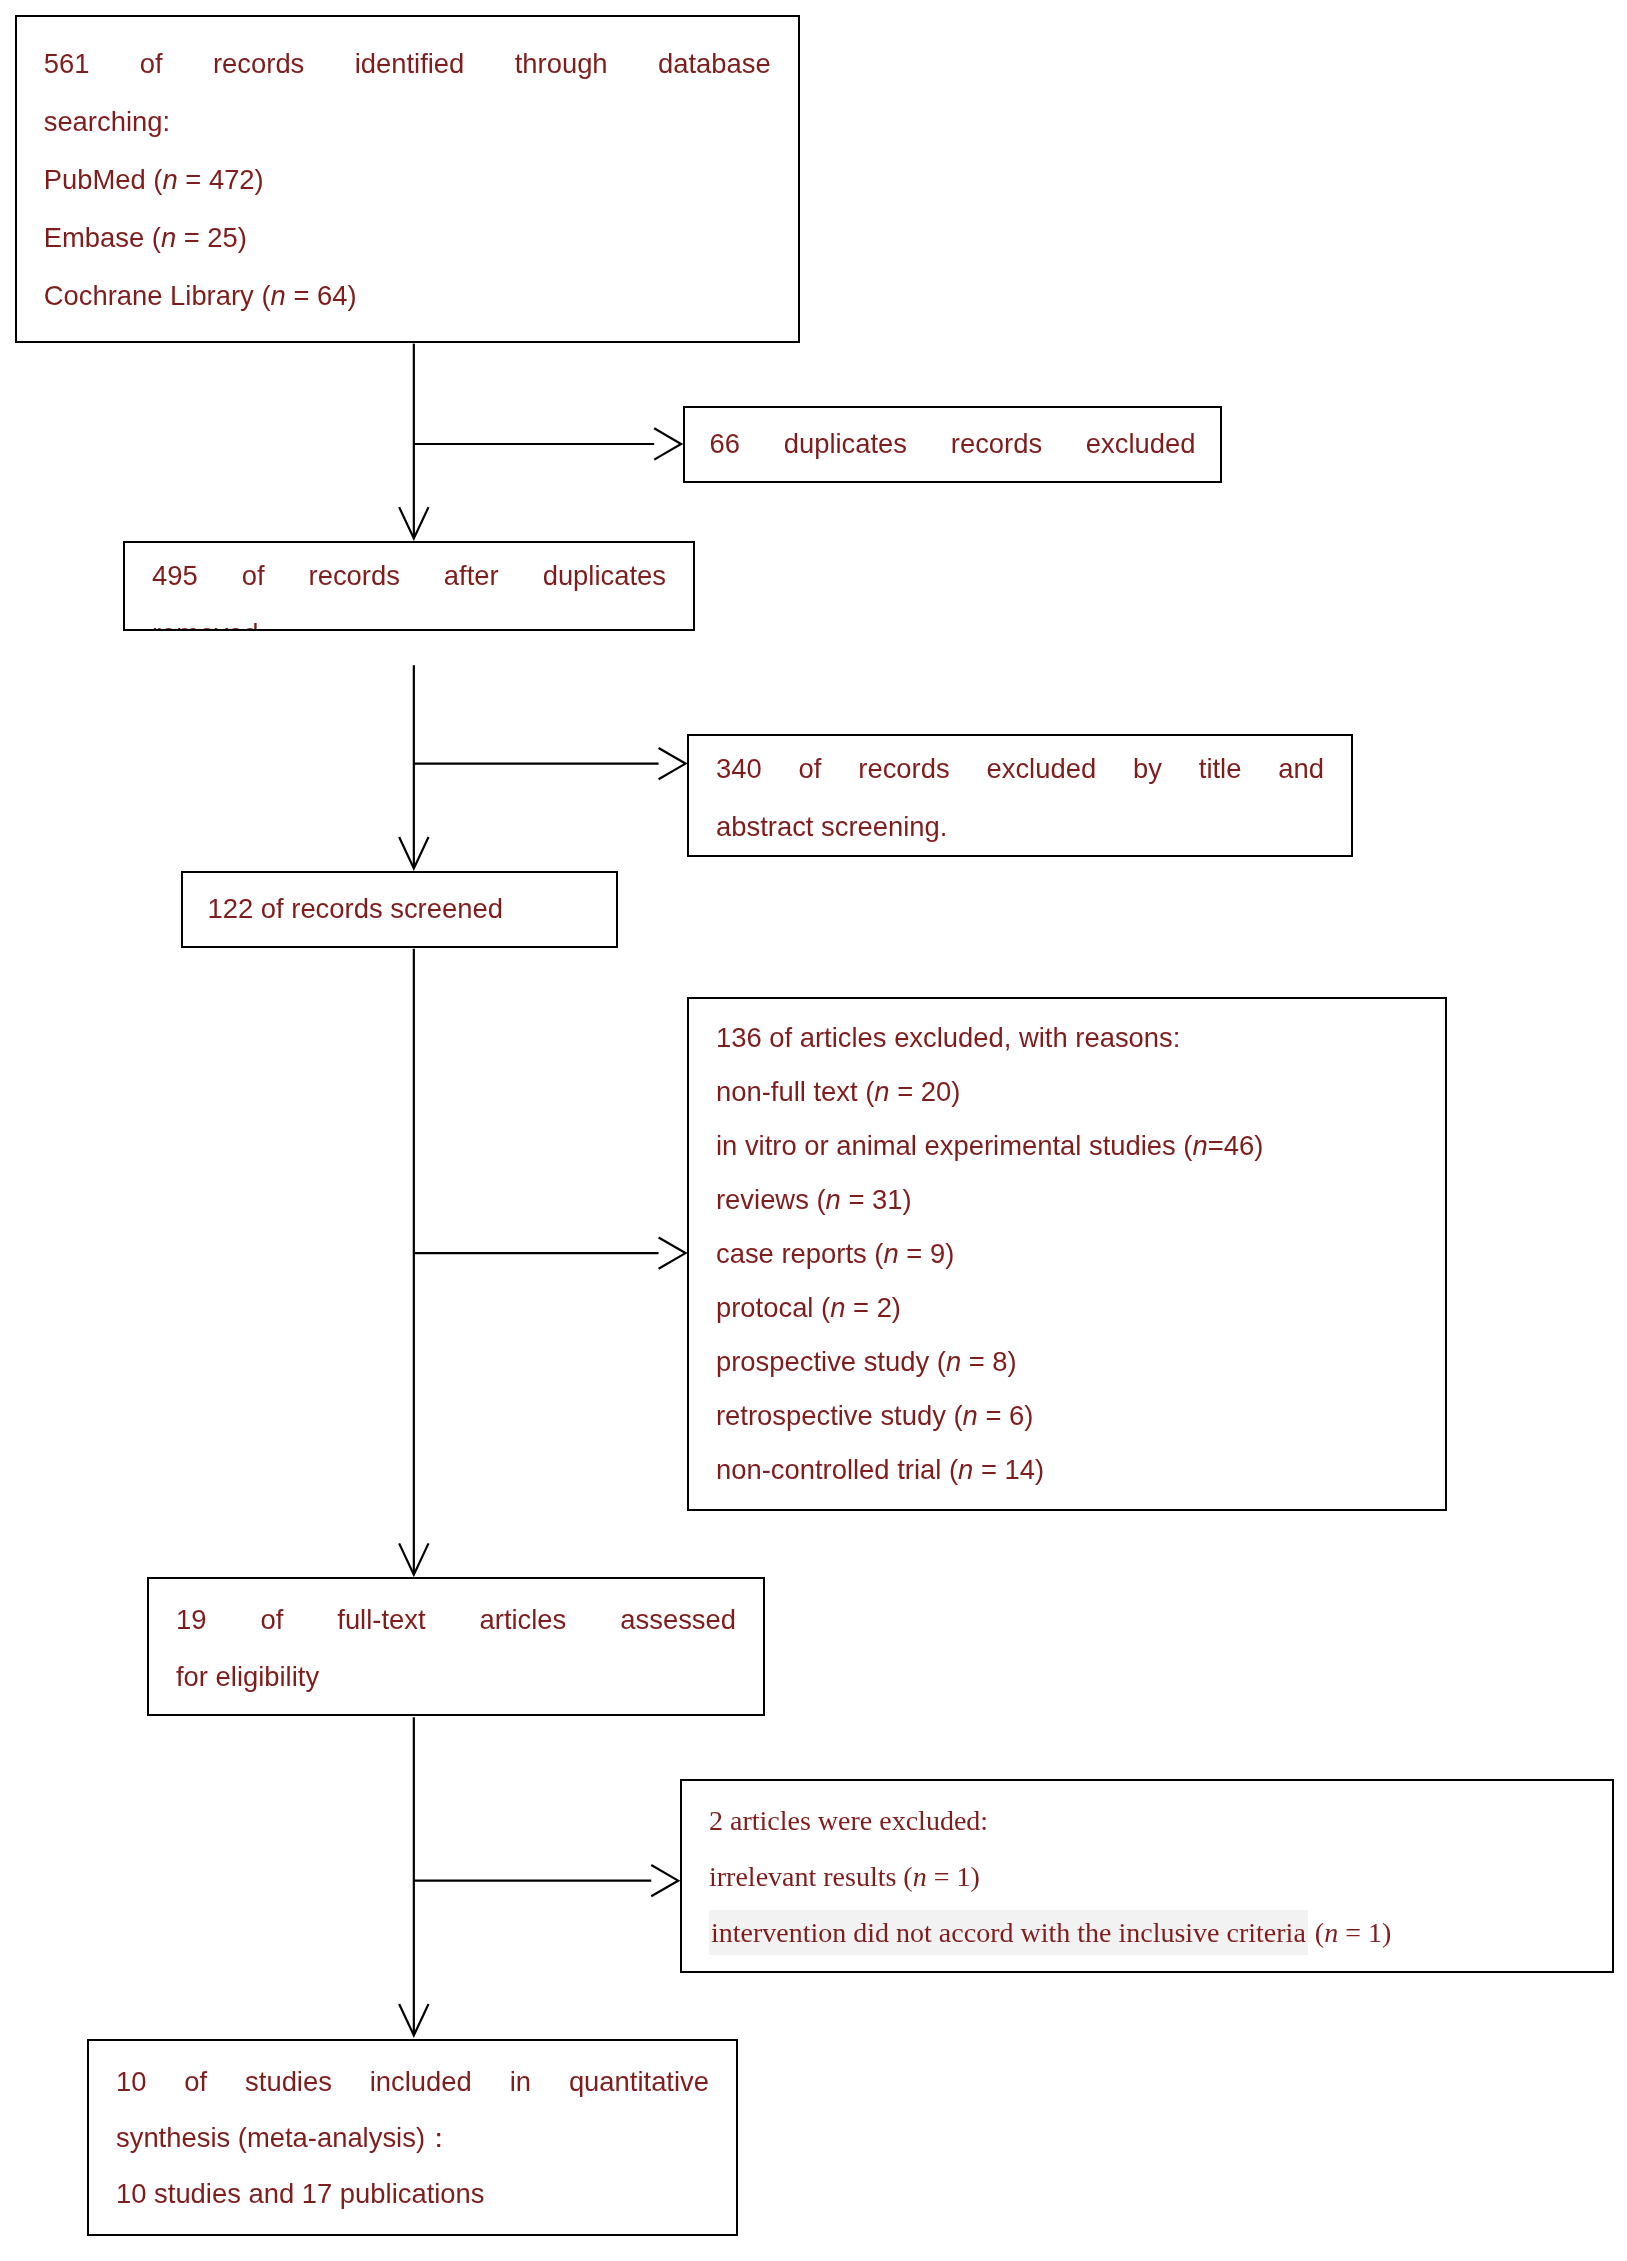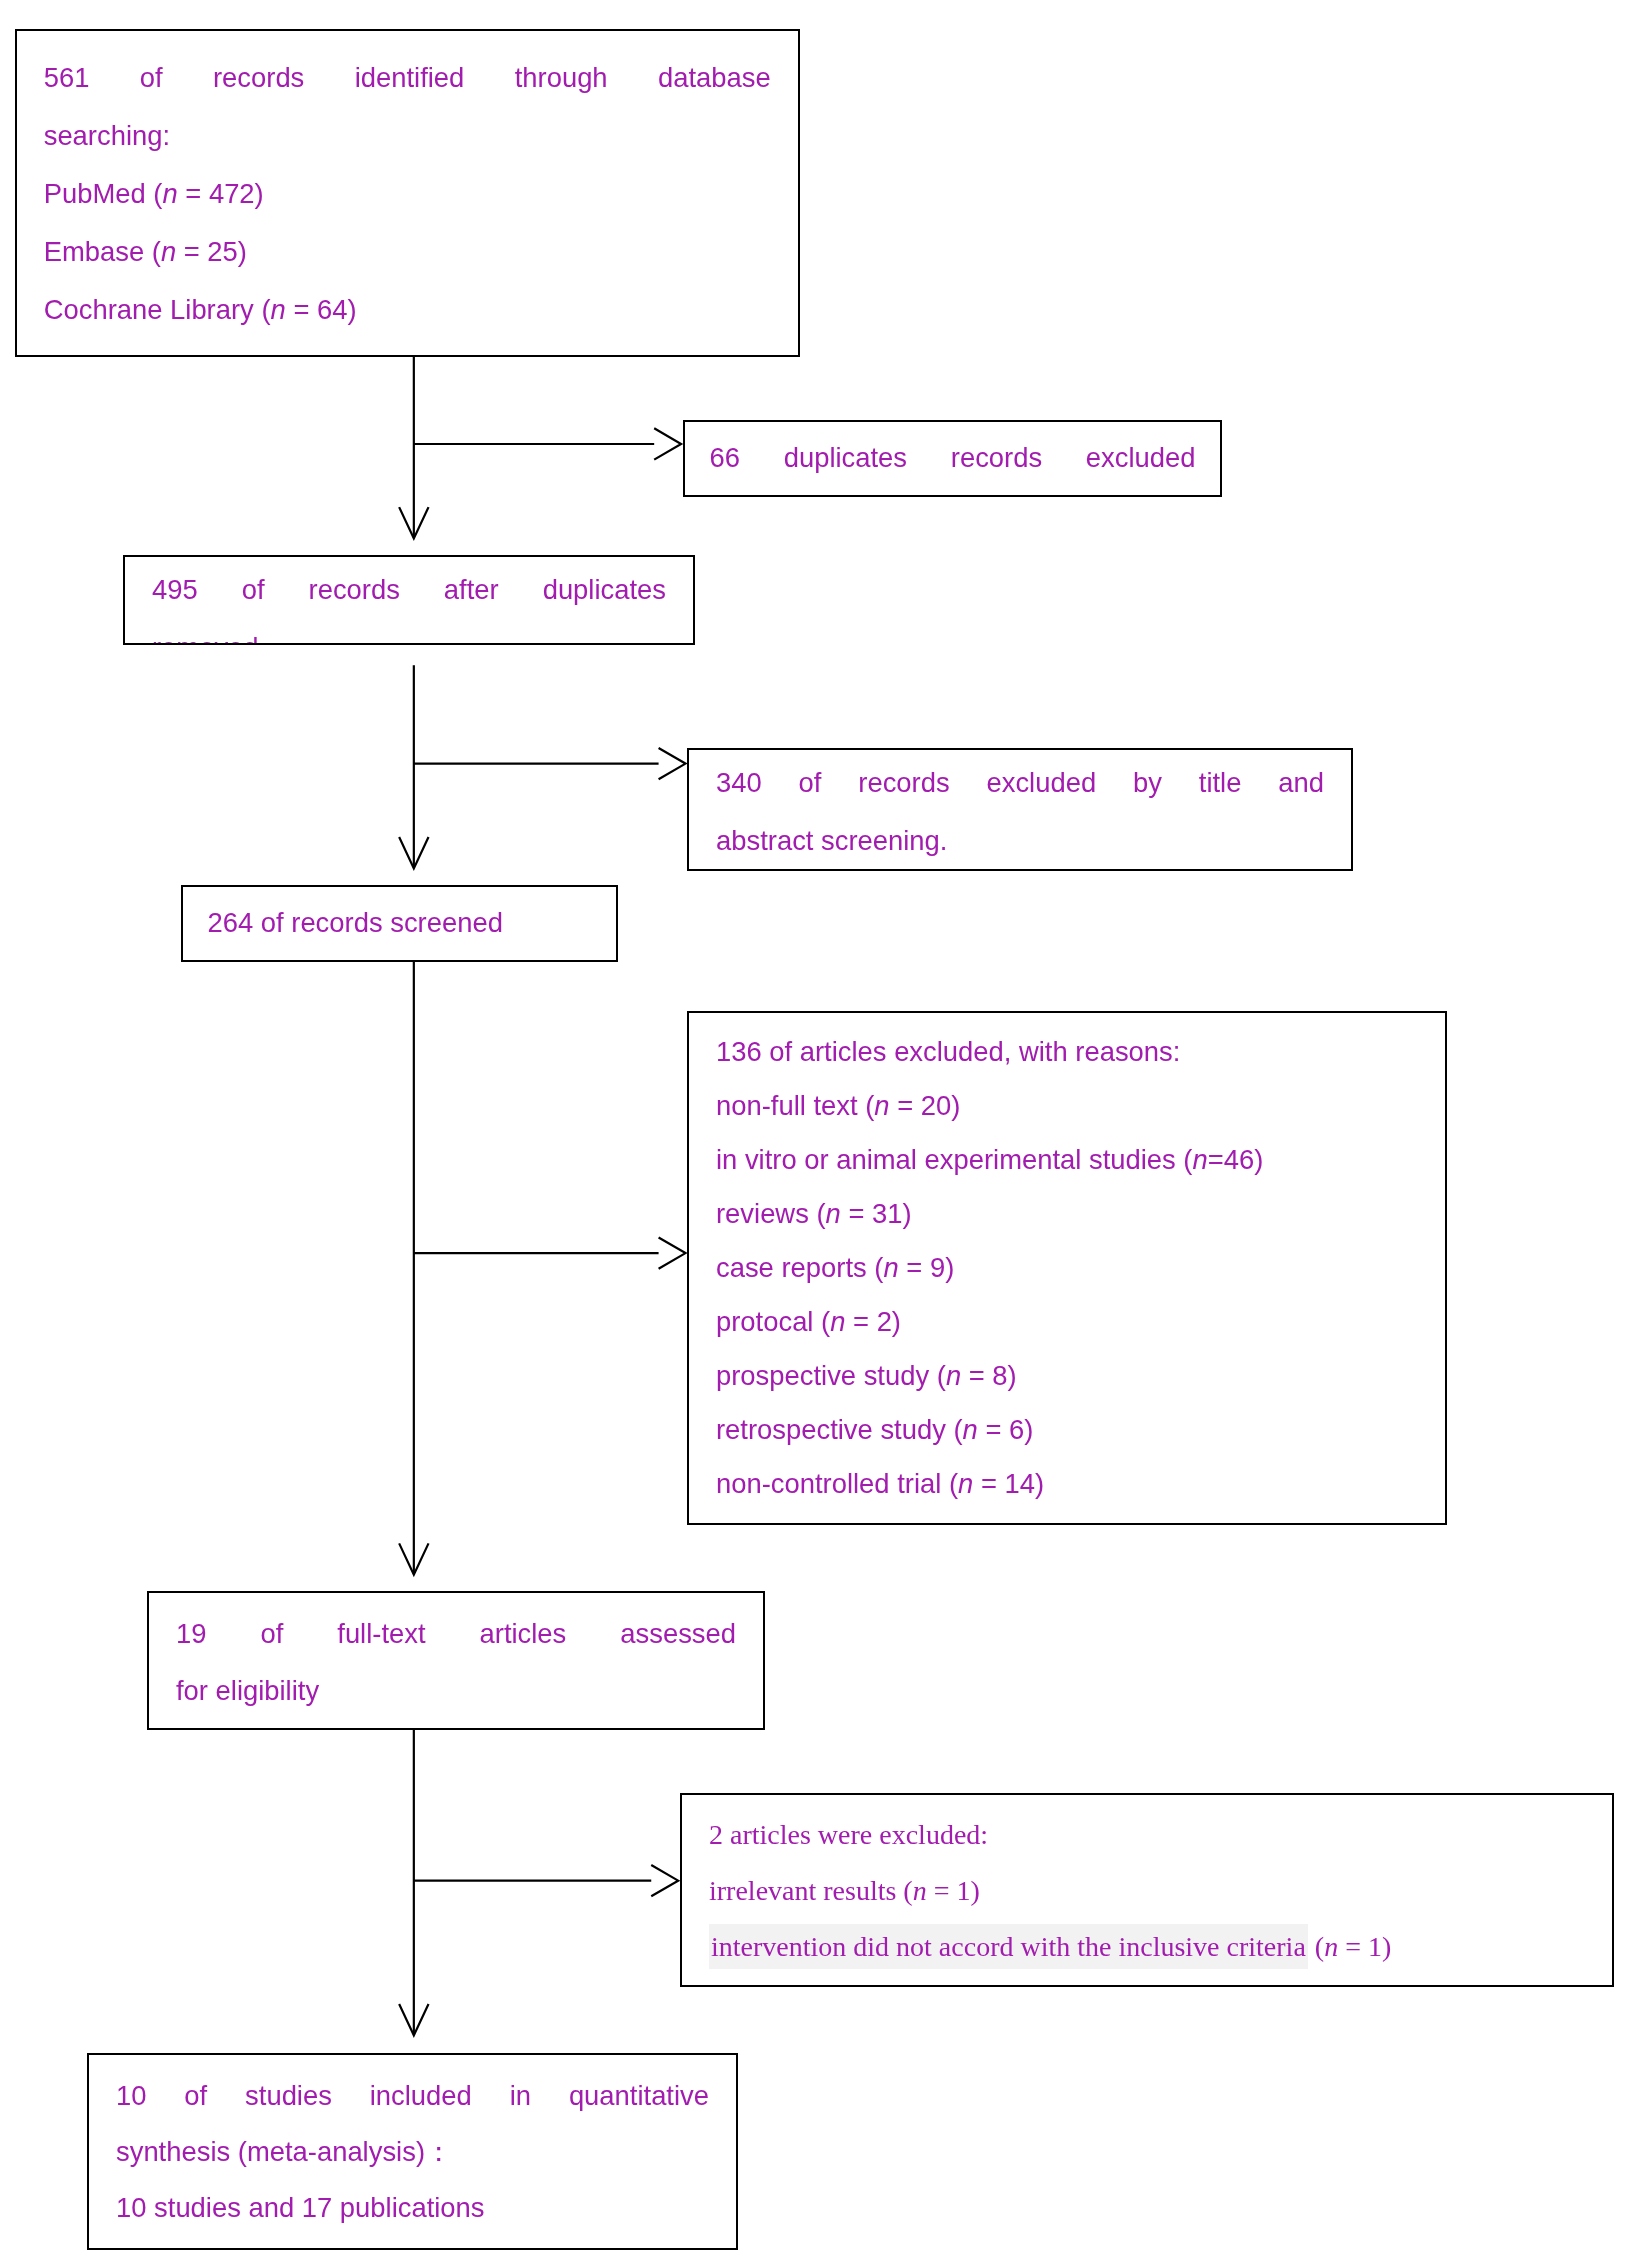--- a/index.html
+++ b/index.html
@@ -22,23 +22,22 @@
     height: 2261px;
     pointer-events: none;
   }
   .box {
     position: absolute;
     box-sizing: border-box;
     border: 2.4px solid #000000;
     background: #ffffff;
     font-size: 27.4px;
     line-height: 56px;
-    color: #a21caf;
+    color: #7f1d1d;
     overflow: hidden;
-    margin-top: 14px;
   }
   .sans { font-family: "Liberation Sans", sans-serif; }
   .serif { font-family: "Liberation Serif", serif; font-size: 28px; }
   .line { white-space: nowrap; }
   
   .jf .line:first-child { text-align: justify; text-align-last: justify; white-space: normal; }
   .ja .line { text-align: justify; text-align-last: justify; white-space: normal; }
   .hl { background: #f2f2f2; padding: 6.9px 2px; }
 
   .b1 { left: 14.7px;   top: 14.7px;   width: 785px; height: 328px;  padding: 18.6px 27px; line-height: 58px; }
@@ -109,21 +108,21 @@
       <div class="line">495 of records after duplicates</div>
       <div class="line">removed</div>
     </div>
 
   <div class="box sans jf b4">
       <div class="line">340 of records excluded by title and</div>
       <div class="line">abstract screening.</div>
     </div>
 
   <div class="box sans b5">
-      <div class="line">264 of records screened</div>
+      <div class="line">122 of records screened</div>
     </div>
 
   <div class="box sans b6">
       <div class="line">136 of articles excluded, with reasons:</div>
       <div class="line">non-full text (<i>n</i> = 20)</div>
       <div class="line">in vitro or animal experimental studies (<i>n</i>=46)</div>
       <div class="line">reviews (<i>n</i> = 31)</div>
       <div class="line">case reports (<i>n</i> = 9)</div>
       <div class="line">protocal (<i>n</i> = 2)</div>
       <div class="line">prospective study (<i>n</i> = 8)</div>

